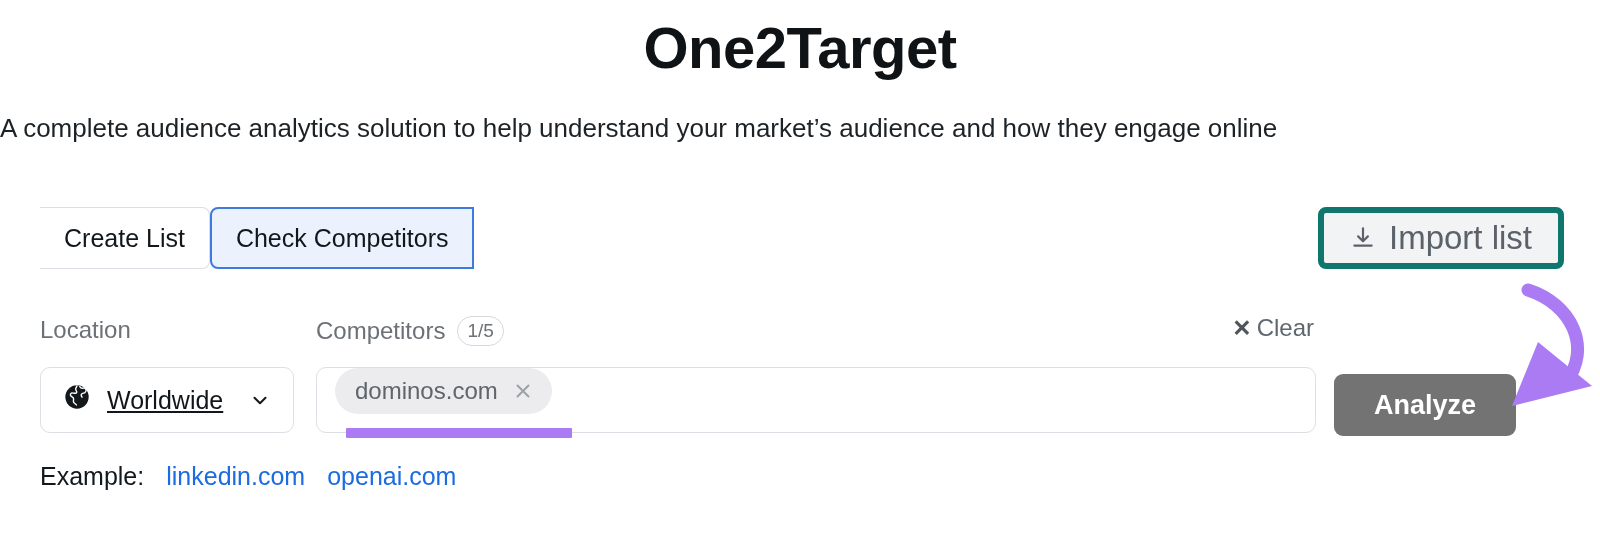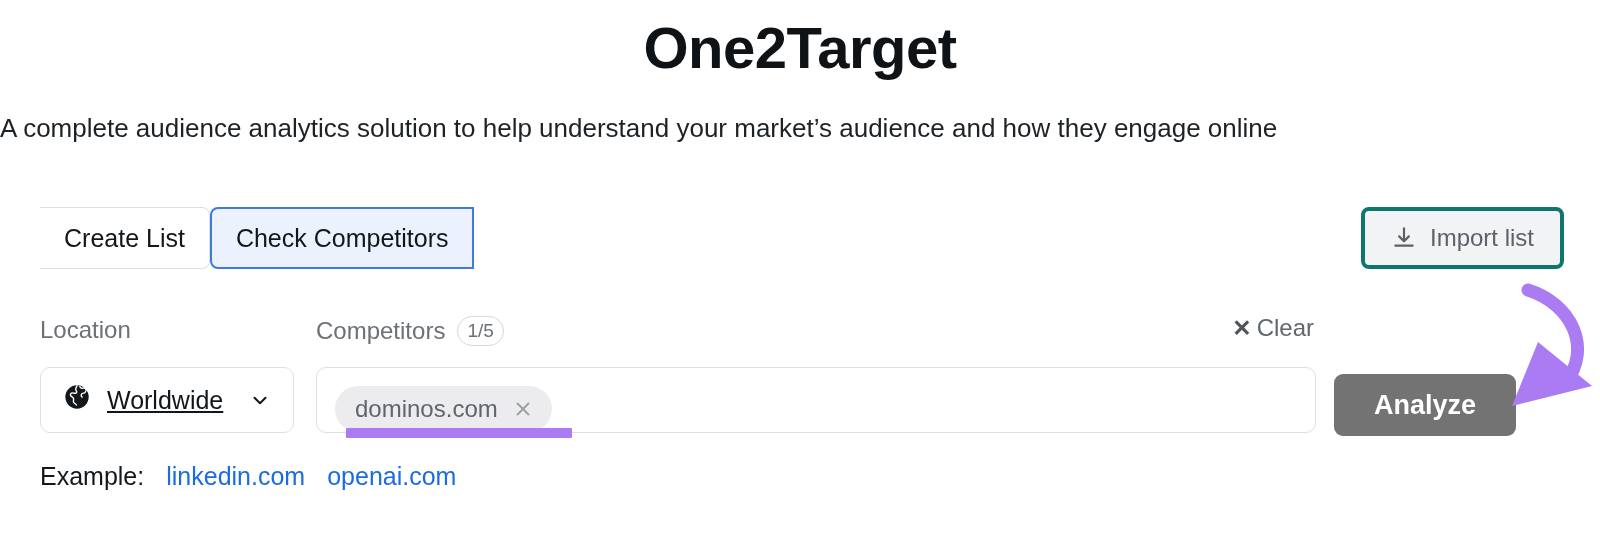--- a/index.html
+++ b/index.html
@@ -86,23 +86,23 @@
   .import-btn {
     position: absolute;
     right: 36px;
     top: 207px;
     height: 62px;
     display: flex;
     align-items: center;
     gap: 13px;
     padding: 0 26px;
     background: #f2f3f5;
-    border: 4px solid #0f766e;
+    border: 6px solid #0f766e;
     border-radius: 8px;
-    font-size: 24px;
+    font-size: 33px;
     color: #5b6269;
     box-sizing: border-box;
     cursor: pointer;
     white-space: nowrap;
   }
   .import-btn .ico { display: flex; align-items: center; }
 
   
   .label-location {
     position: absolute;
@@ -181,21 +181,21 @@
     position: absolute;
     left: 316px;
     top: 367px;
     width: 1000px;
     height: 66px;
     box-sizing: border-box;
     background: #fff;
     border: 1px solid #dcdfe4;
     border-radius: 10px;
     display: flex;
-    align-items: flex-end;
+    align-items: flex-start;
     padding: 0 18px;
     cursor: text;
   }
   .chip {
     display: inline-flex;
     align-items: center;
     gap: 14px;
     height: 46px;
     padding: 0 18px 0 20px;
     background: #ececee;

